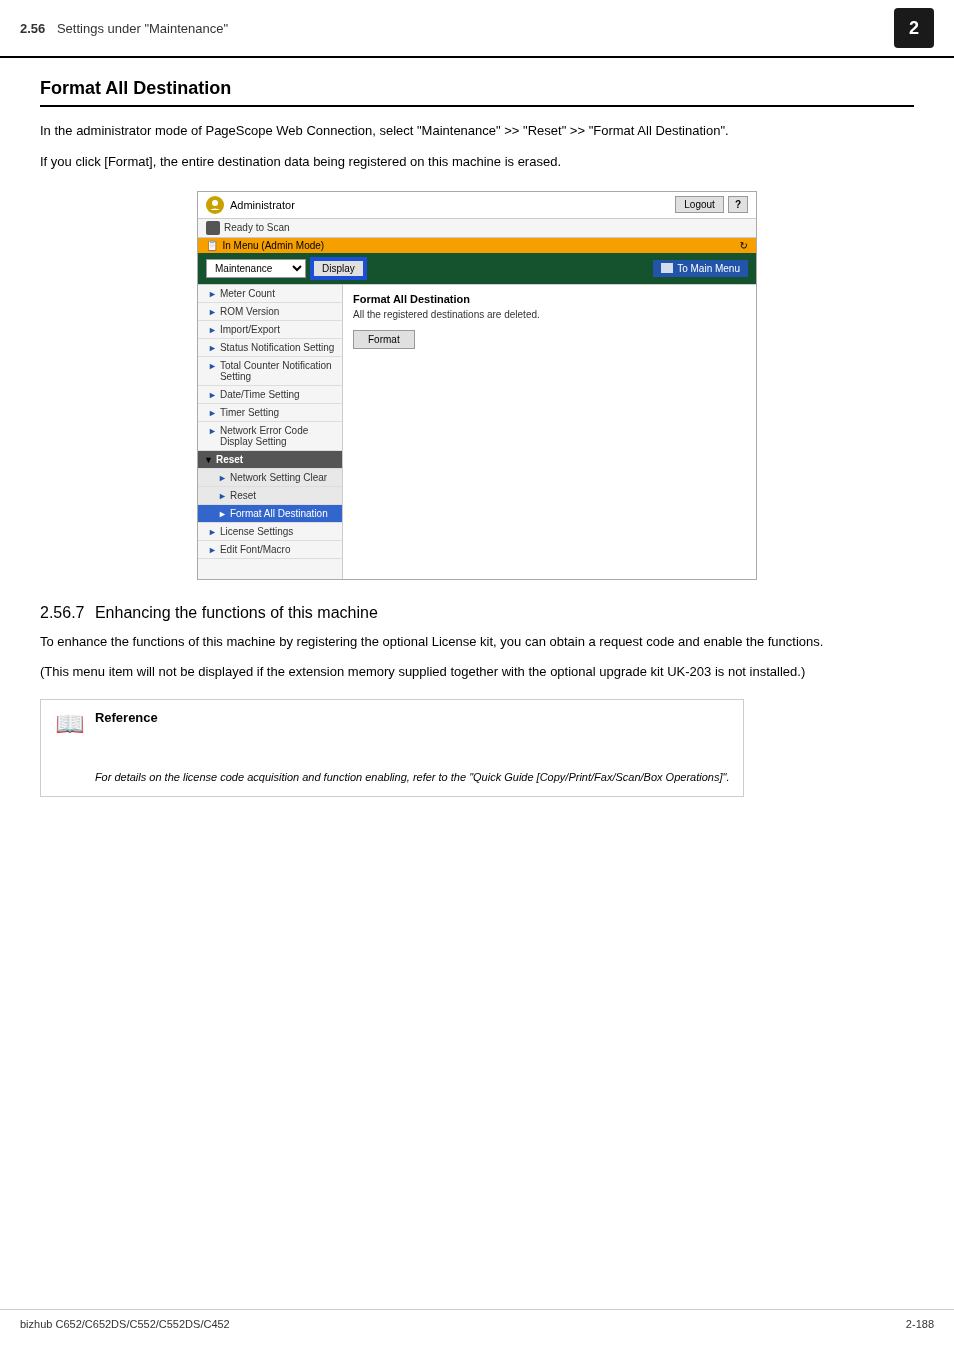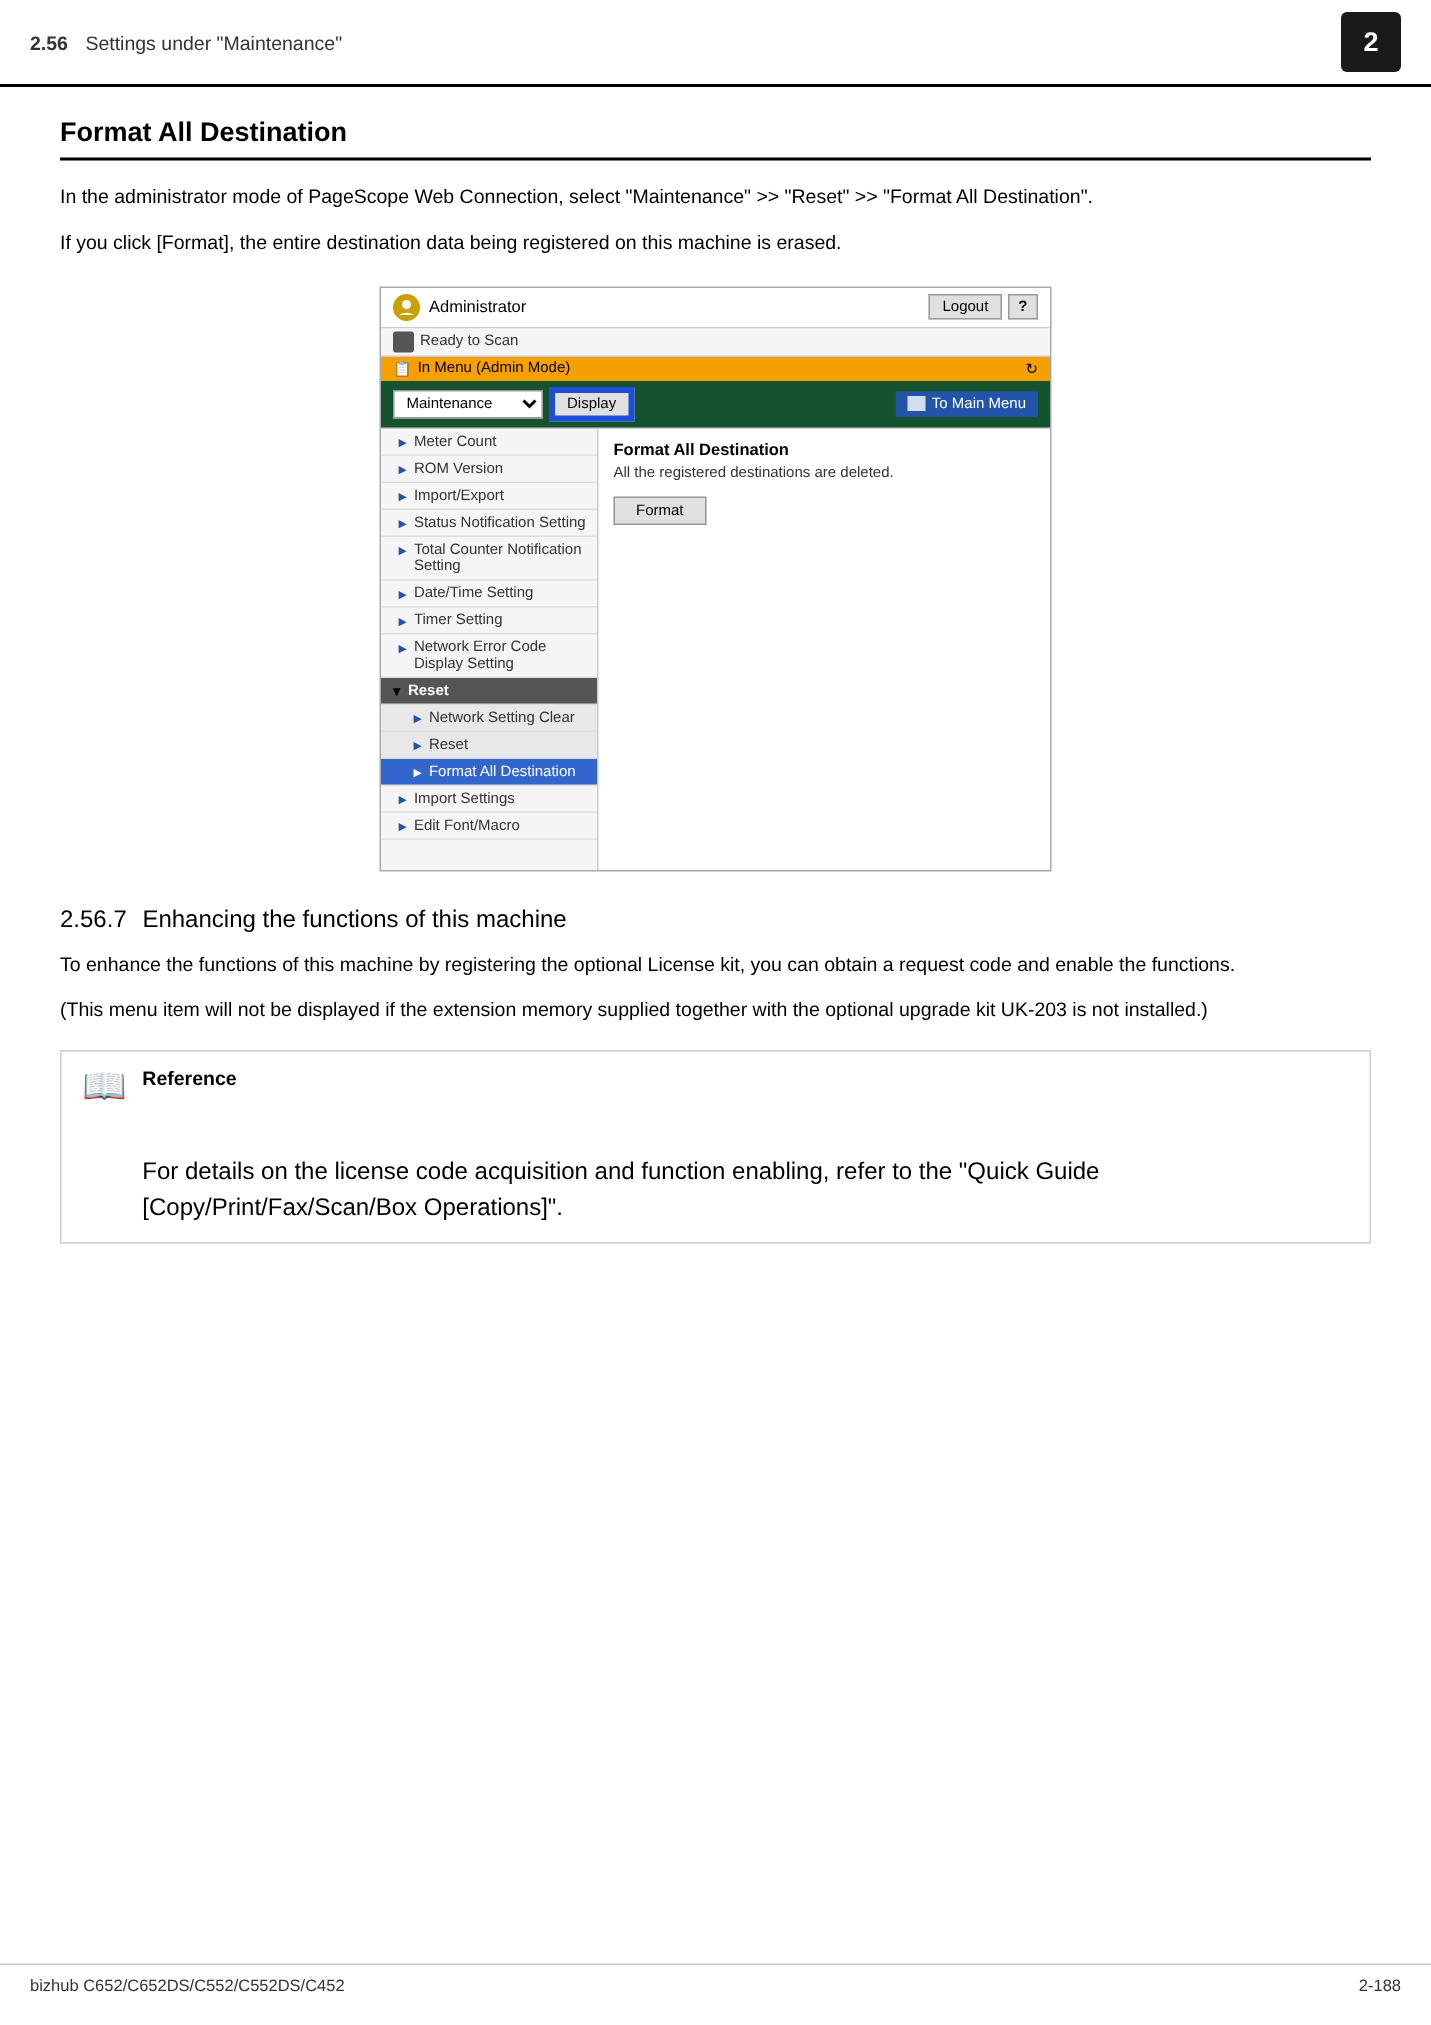--- a/index.html
+++ b/index.html
@@ -71,21 +71,21 @@
     .body-text {
       font-size: 13px;
       line-height: 1.6;
       margin-bottom: 10px;
     }
 
     
     .screenshot-box {
       border: 1px solid #aaa;
       margin: 18px auto;
-      width: 448px;
+      width: 560px;
       background: #fff;
       font-size: 11px;
     }
 
     
     .webui-topbar {
       background: #fff;
       border-bottom: 1px solid #ccc;
       padding: 4px 8px;
       display: flex;
@@ -300,21 +300,22 @@
       margin-top: 2px;
     }
     .reference-content {
       font-size: 13px;
     }
     .reference-title {
       font-weight: bold;
       margin-bottom: 4px;
     }
     .reference-text {
-      font-size: 16px;
+      font-style: italic;
+      font-size: 11px;
       line-height: 1.5;
       margin-top: 44px;
     }
 
     
     .page-footer {
       position: absolute;
       bottom: 20px;
       left: 0;
       right: 0;
@@ -441,21 +442,21 @@
           <div class="sidebar-item sub-item">
             <span class="sidebar-arrow">►</span>
             <span>Reset</span>
           </div>
           <div class="sidebar-item sub-item active">
             <span class="sidebar-arrow white">►</span>
             <span>Format All Destination</span>
           </div>
           <div class="sidebar-item">
             <span class="sidebar-arrow">►</span>
-            <span>Import Settings</span>
+            <span>License Settings</span>
           </div>
           <div class="sidebar-item">
             <span class="sidebar-arrow">►</span>
             <span>Edit Font/Macro</span>
           </div>
           <div style="height:20px;"></div>
         </div>
 
         <div class="webui-content">
           <div class="content-title">Format All Destination</div>

